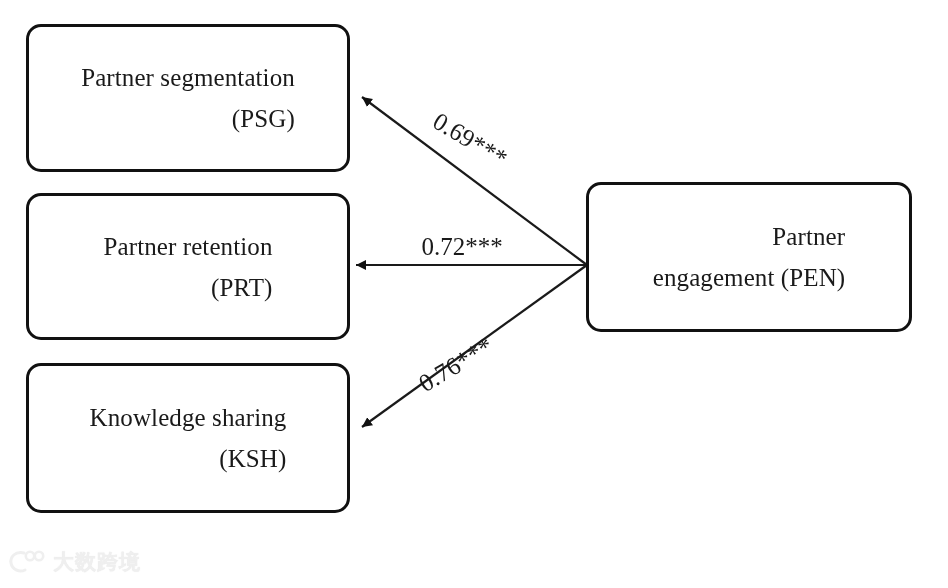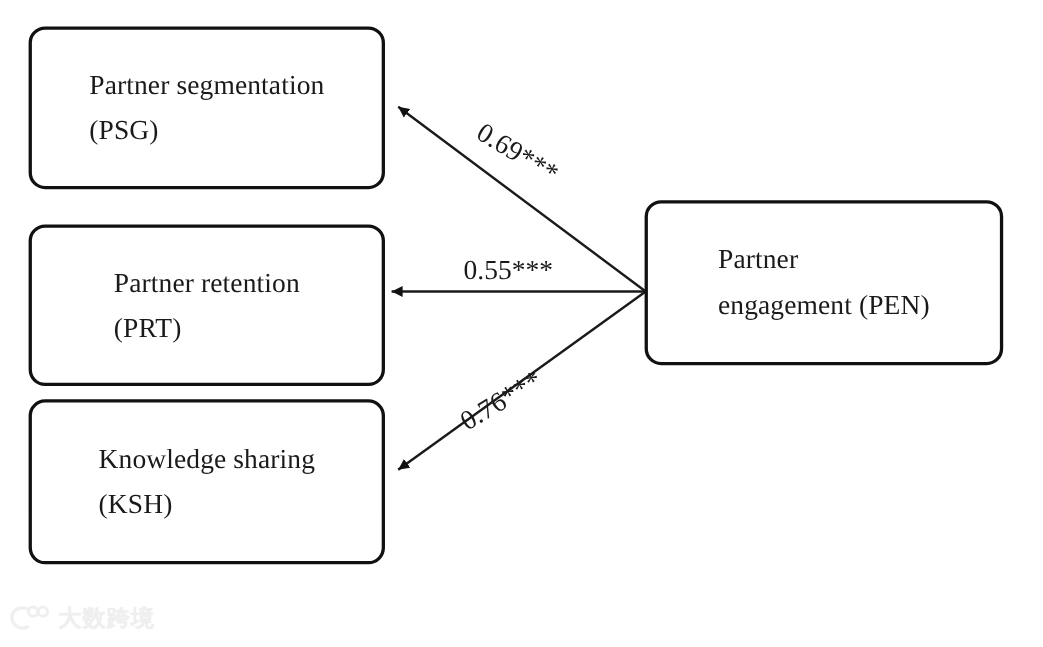--- a/index.html
+++ b/index.html
@@ -26,32 +26,32 @@
   }
   .node-box {
     position: absolute;
     box-sizing: border-box;
     border: 3px solid #111111;
     border-radius: 15px;
     background: #ffffff;
     display: flex;
     align-items: center;
     justify-content: center;
-    text-align: left;
+    text-align: right;
   }
   .node-label {
     font-family: "Liberation Serif", "DejaVu Serif", serif;
     font-size: 25px;
     line-height: 41px;
     color: #1a1a1a;
     letter-spacing: 0.1px;
     white-space: pre-line;
   }
   #node-psg { left: 26px;  top: 24px;  width: 324px; height: 148px; }
-  #node-prt { left: 26px;  top: 204px; width: 324px; height: 147px; }
+  #node-prt { left: 26px;  top: 193px; width: 324px; height: 147px; }
   #node-ksh { left: 26px;  top: 363px; width: 324px; height: 150px; }
   #node-pen { left: 586px; top: 182px; width: 326px; height: 150px; }
 
   .path-label {
     position: absolute;
     font-family: "Liberation Serif", "DejaVu Serif", serif;
     font-size: 25px;
     color: #1a1a1a;
     white-space: nowrap;
     transform-origin: 50% 50%;
@@ -141,21 +141,21 @@
     <span class="node-label">Knowledge sharing
 (KSH)</span>
   </div>
 
   <div class="node-box" id="node-pen">
     <span class="node-label">Partner
 engagement (PEN)</span>
   </div>
 
   <div class="path-label" id="label-psg">0.69***</div>
-  <div class="path-label" id="label-prt">0.55***</div>
+  <div class="path-label" id="label-prt">0.72***</div>
   <div class="path-label" id="label-ksh">0.76***</div>
 
 
   <div id="watermark">
     <span id="watermark-mark">
       <svg width="38" height="26" viewBox="0 0 38 26">
         <path d="M16 4 C7 2, 2 8, 3 14 C4 20, 11 24, 17 21" fill="none" stroke="#e2e2e2" stroke-width="3" stroke-linecap="round"></path>
         <circle cx="22" cy="7" r="4.2" fill="none" stroke="#e2e2e2" stroke-width="2.6"></circle>
         <circle cx="31" cy="7" r="4.2" fill="none" stroke="#e2e2e2" stroke-width="2.6"></circle>
       </svg>

